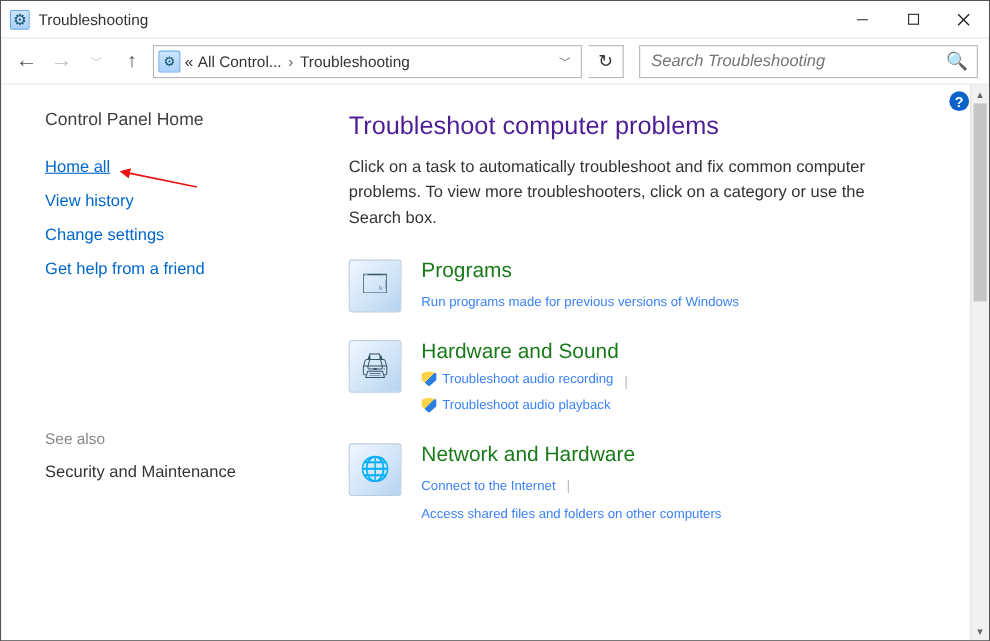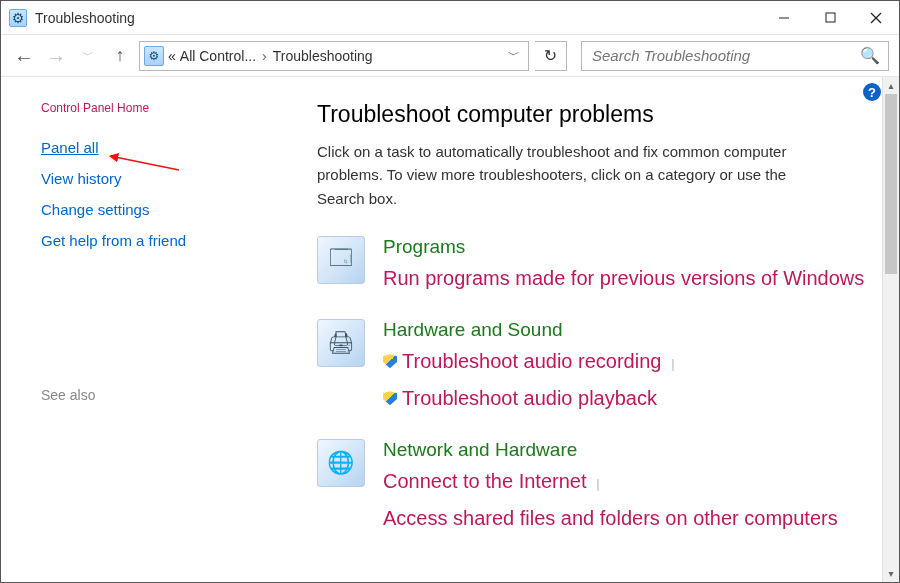--- a/index.html
+++ b/index.html
@@ -120,21 +120,21 @@
     position: relative;
   }
   .sidebar {
     width: 290px;
     padding: 24px 20px 20px 40px;
     display: flex;
     flex-direction: column;
     gap: 14px;
     font-size: 15px;
   }
-  .sidebar .home { color: #be185d; font-size: 12px; margin-bottom: 10px; }
+  .sidebar .home { color: #404040; font-size: 16px; margin-bottom: 10px; }
   .sidebar .link { color: #0066cc; cursor: pointer; }
   .sidebar .link.active { text-decoration: underline; position: relative; }
   .sidebar .section-gap { flex: 0 0 110px; }
   .sidebar .seealso { color: #888; font-size: 14px; margin-top: 0;}
   .sidebar .sa-link { color: #333; cursor: pointer; font-size: 15px;}
 
   
   .red-arrow {
     position: absolute;
     left: 108px; top: 58px;
@@ -152,21 +152,21 @@
     right: 18px; top: 6px;
     width: 18px; height: 18px; border-radius: 50%;
     background: #0b63c9; color: #fff;
     display: flex; align-items: center; justify-content: center;
     font-size: 13px; font-weight: bold;
   }
   .mainpane h1 {
     margin: 0 0 12px 0;
     font-size: 23px;
     font-weight: 400;
-    color: #000000;
+    color: #4c1d95;
   }
   .mainpane p.intro {
     margin: 0 0 26px 0;
     font-size: 15px;
     line-height: 1.55;
     color: #333;
     max-width: 510px;
   }
 
   .category {
@@ -183,22 +183,22 @@
     display: flex; align-items: center; justify-content: center;
     font-size: 22px; color: #356;
   }
   .cat-body .cat-title {
     color: #1b7a1b;
     font-size: 19px;
     margin-bottom: 4px;
     cursor: pointer;
   }
   .cat-body .cat-link {
-    color: #be185d;
-    font-size: 20px;
+    color: #3b82f6;
+    font-size: 12px;
     margin-bottom: 4px;
     cursor: pointer;
     display: inline-flex; align-items: center; gap: 5px;
   }
   .cat-body .linkrow { line-height: 1.65; }
   .cat-body .sep { color: #bbb; padding: 0 6px; font-size: 13px;}
   .shield {
     width: 14px; height: 14px;
     display: inline-block;
     background:
@@ -273,28 +273,29 @@
   <div class="searchbox">
     <input type="text" placeholder="Search Troubleshooting" style="">
     <span class="mag">🔍</span>
   </div>
 </div>
 
 <div class="content">
 
   <div class="sidebar">
     <div class="home">Control Panel Home</div>
-    <div class="link active">Panel all</div>
+    <div class="link active">Home all</div>
     <div class="link">View history</div>
     <div class="link">Change settings</div>
     <div class="link">Get help from a friend</div>
 
     <div class="section-gap"></div>
 
     <div class="seealso">See also</div>
+    <div class="sa-link">Security and Maintenance</div>
 
     <svg class="red-arrow" width="80" height="40">
       <defs>
         <marker id="ah" markerWidth="8" markerHeight="8" refX="2" refY="3" orient="auto">
           <path d="M0,0 L6,3 L0,6 Z" fill="#e11"></path>
         </marker>
       </defs>
       <line x1="70" y1="35" x2="6" y2="22" stroke="#e11" stroke-width="1.6" marker-end="url(#ah)"></line>
     </svg>
   </div>

